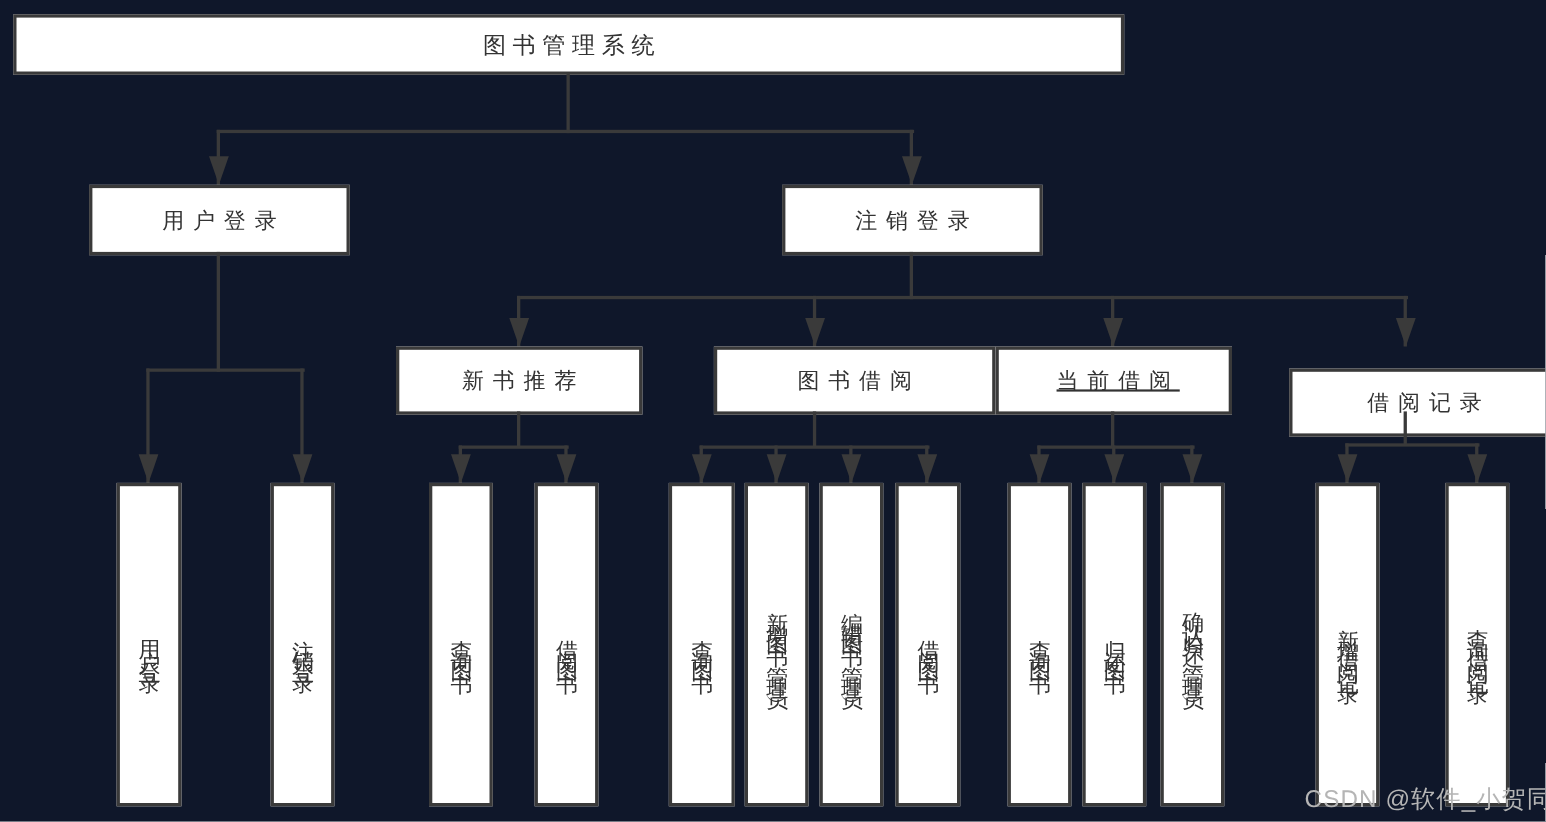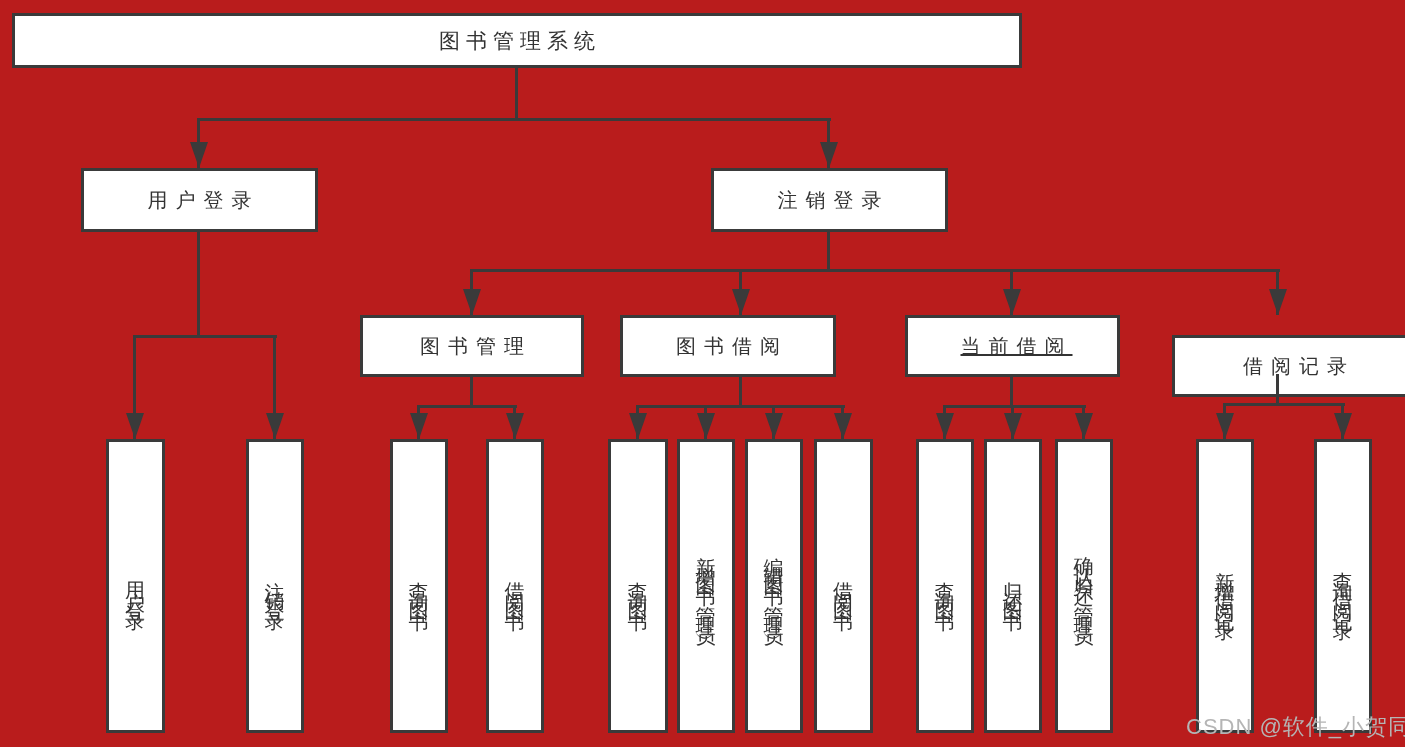--- a/index.html
+++ b/index.html
@@ -5,21 +5,21 @@
   html, body {
     margin: 0;
     padding: 0;
     background: #ffffff;
     font-family: "Liberation Sans", sans-serif;
   }
   .stage {
     position: relative;
     width: 1405px;
     height: 747px;
-    background: #b91c1c;
+    background: #0f172a;
     overflow: hidden;
   }
   
   .node {
     position: absolute;
     box-sizing: border-box;
     border: 3px solid #3a3a3a;
     background: #ffffff;
     display: flex;
     align-items: center;
@@ -106,23 +106,23 @@
   <div class="vline" style="left:470px; top:269px; height:46px;"></div>
   <div class="vline" style="left:739px; top:269px; height:46px;"></div>
   <div class="vline" style="left:1010px; top:269px; height:46px;"></div>
   <div class="vline" style="left:1276px; top:269px; height:46px;"></div>
   <div class="arrow" style="left:463px; top:289px;"></div>
   <div class="arrow" style="left:732px; top:289px;"></div>
   <div class="arrow" style="left:1003px; top:289px;"></div>
   <div class="arrow" style="left:1269px; top:289px;"></div>
 
   <div class="node hbox" style="left:360px; top:315px; width:224px; height:62px;">
-    <span>图书管理</span>
-  </div>
-  <div class="node hbox" style="left:620px; top:315px; width:216px; height:62px;">
+    <span>新书推荐</span>
+  </div>
+  <div class="node hbox" style="left:649px; top:315px; width:256px; height:62px;">
     <span>图书借阅</span>
   </div>
   <div class="node hbox" style="left:905px; top:315px; width:215px; height:62px;text-decoration:underline;">
     <span>当前借阅</span>
   </div>
   <div class="node hbox" style="left:1172px; top:315px; width:246px; height:62px;margin-top:20px;">
     <span>借阅记录</span>
   </div>
 
   <div class="vline" style="left:470px; top:374px; height:33px;"></div>

